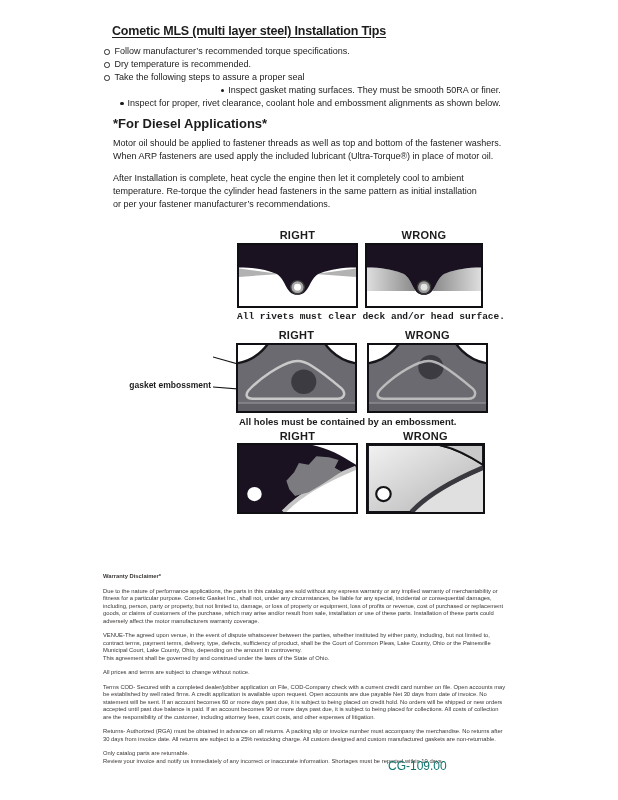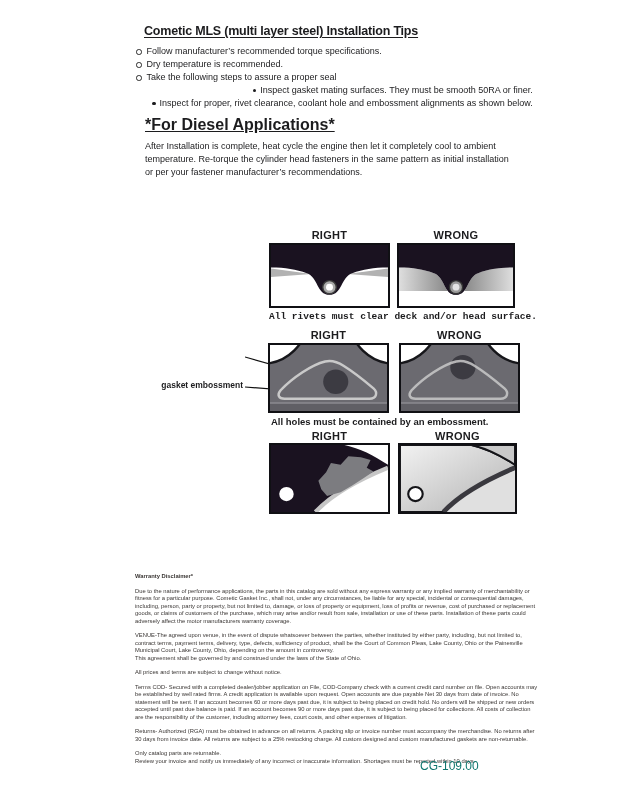--- a/index.html
+++ b/index.html
@@ -1,42 +1,42 @@
 <!DOCTYPE html>
 <html><head>
 <meta charset="utf-8">
 <style>
   html,body{margin:0;padding:0;}
   body{
     width:618px;height:800px;background:#ffffff;
     font-family:"Liberation Sans", sans-serif;color:#1c1c1e;
     position:relative;overflow:hidden;
   }
-  .page{position:absolute;inset:0;background:#fff;margin-left:32px;}
+  .page{position:absolute;inset:0;background:#fff;}
 
   
   .title{
     position:absolute;left:112px;top:24px;
     font-size:12.5px;font-weight:bold;letter-spacing:-0.2px;
     text-decoration:underline;text-underline-offset:2px;
     white-space:nowrap;
   }
 
   
   .tips{position:absolute;left:104px;top:45px;font-size:9px;line-height:13px;}
   .tip-row{display:flex;align-items:flex-start;white-space:nowrap;}
   .tip-row.sub{margin-left:16px;justify-content:flex-end;}
   .ob{width:3.5px;height:3.5px;border:1px solid #2a2a2a;border-radius:50%;
       display:inline-block;margin:4px 5px 0 0;flex:0 0 auto;}
   .sb{width:3.5px;height:3.5px;background:#1c1c1e;border-radius:50%;
       display:inline-block;margin:4.5px 4px 0 0;flex:0 0 auto;}
 
   
   .diesel{position:absolute;left:113px;top:116px;width:412px;}
-  .d-head{font-size:16px;font-weight:bold;margin:0 0 6px 0;text-decoration:underline;}
+  .d-head{font-size:13px;font-weight:bold;margin:0 0 6px 0;}
   .diesel p{font-size:9px;line-height:13px;margin:0 0 9px 0;white-space:pre-line;}
   .diesel p.note{margin-bottom:0;}
 
   
   .fig-label{position:absolute;font-size:11px;font-weight:600;text-align:center;
              letter-spacing:0.3px;}
   .panel{position:absolute;border:2px solid #101014;box-sizing:border-box;background:#fff;}
   .panel svg{display:block;width:100%;height:100%;}
   .caption{position:absolute;font-size:9.5px;font-weight:bold;line-height:11px;white-space:pre-line;}
 
@@ -77,20 +77,22 @@
       <span>Inspect gasket mating surfaces.  They must be smooth 50RA or finer.</span>
     </div>
     <div class="tip-row sub">
       <span class="sb"></span>
       <span>Inspect for proper, rivet clearance, coolant hole and embossment alignments as shown below.</span>
     </div>
   </div>
 
   <div class="diesel">
     <div class="d-head">*For Diesel Applications*</div>
+    <p>Motor oil should be applied to fastener threads as well as top and bottom of the fastener washers.
+When ARP fasteners are used apply the included lubricant (Ultra-Torque®) in place of motor oil.</p>
     <p>After Installation is complete, heat cycle the engine then let it completely cool to ambient
 temperature. Re-torque the cylinder head fasteners in the same pattern as initial installation
 or per your fastener manufacturer’s recommendations.</p>
   </div>
 
   <div class="fig-label" style="left:237px;top:229px;width:121px;">RIGHT</div>
   <div class="fig-label" style="left:365px;top:229px;width:118px;">WRONG</div>
 
   <div class="panel" style="left:237px;top:243px;width:121px;height:65px;">
     <svg viewBox="0 0 121 65" preserveAspectRatio="none">

